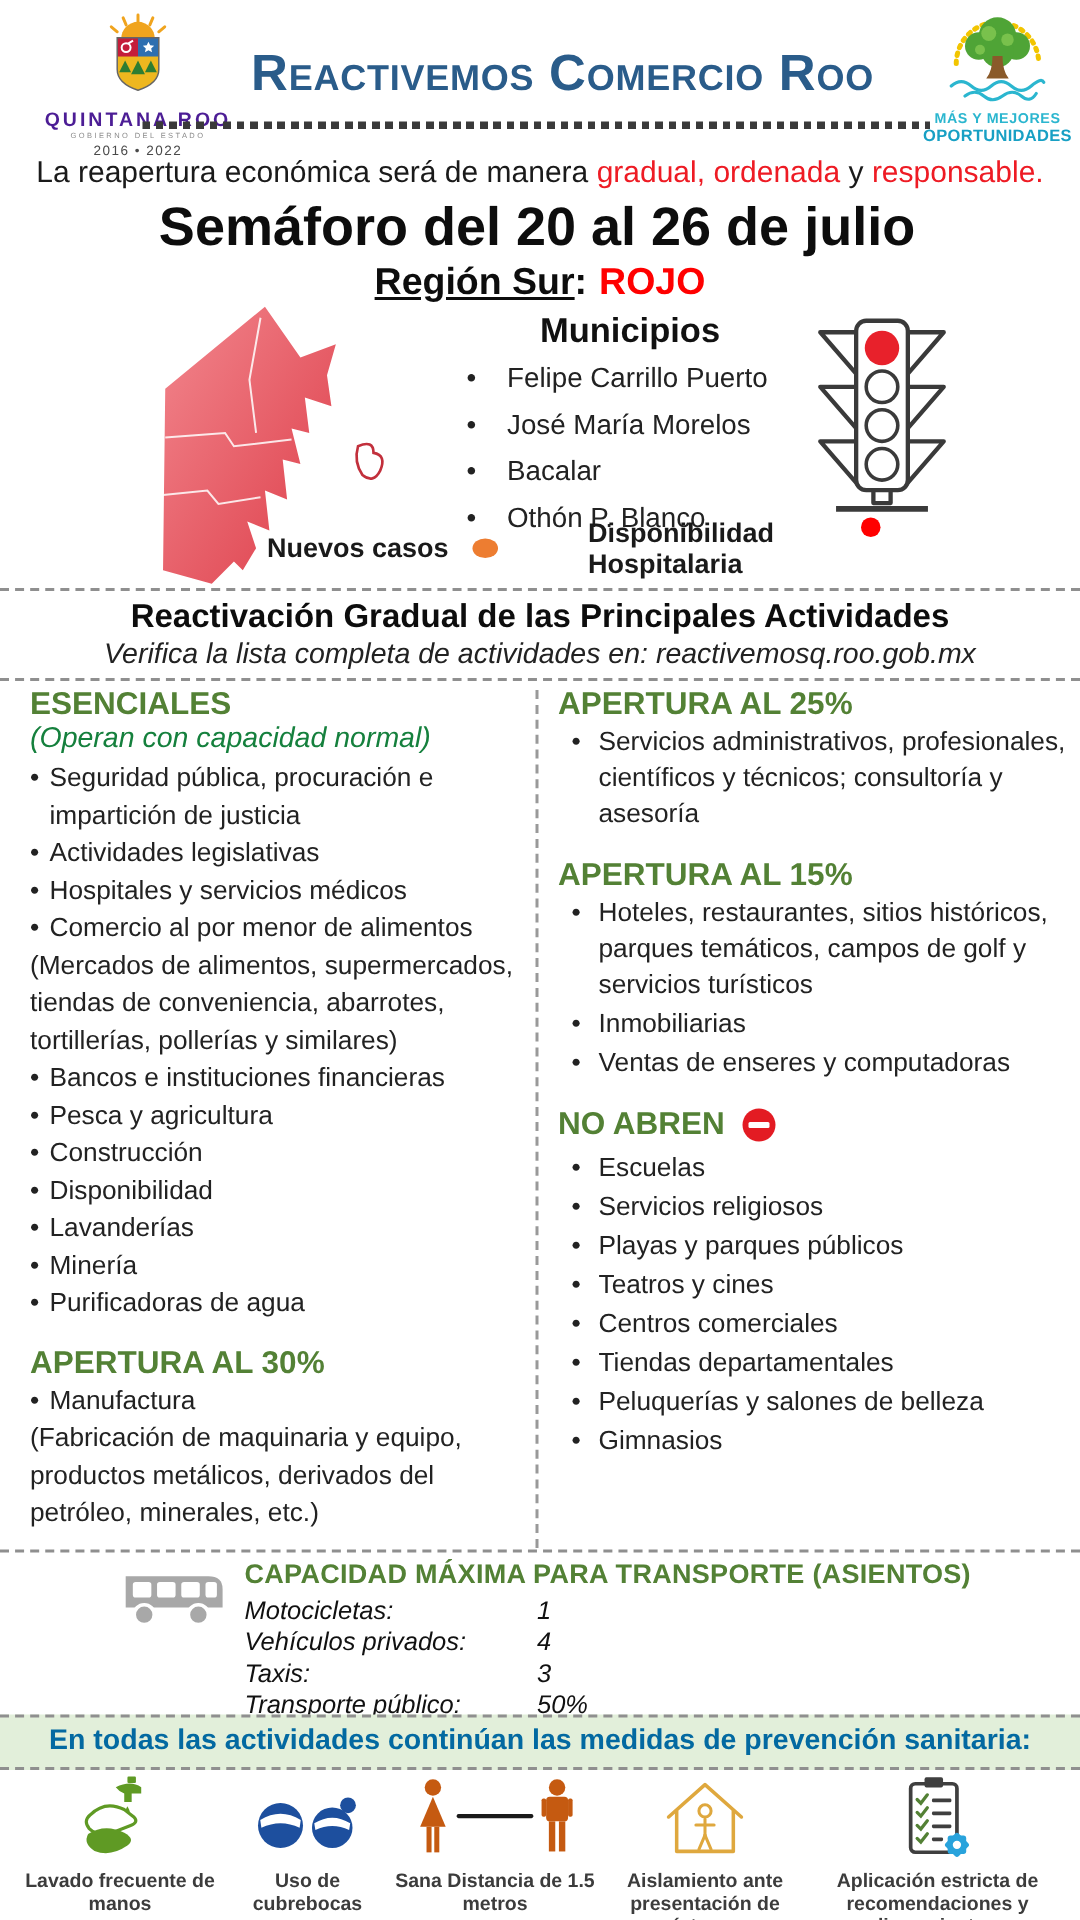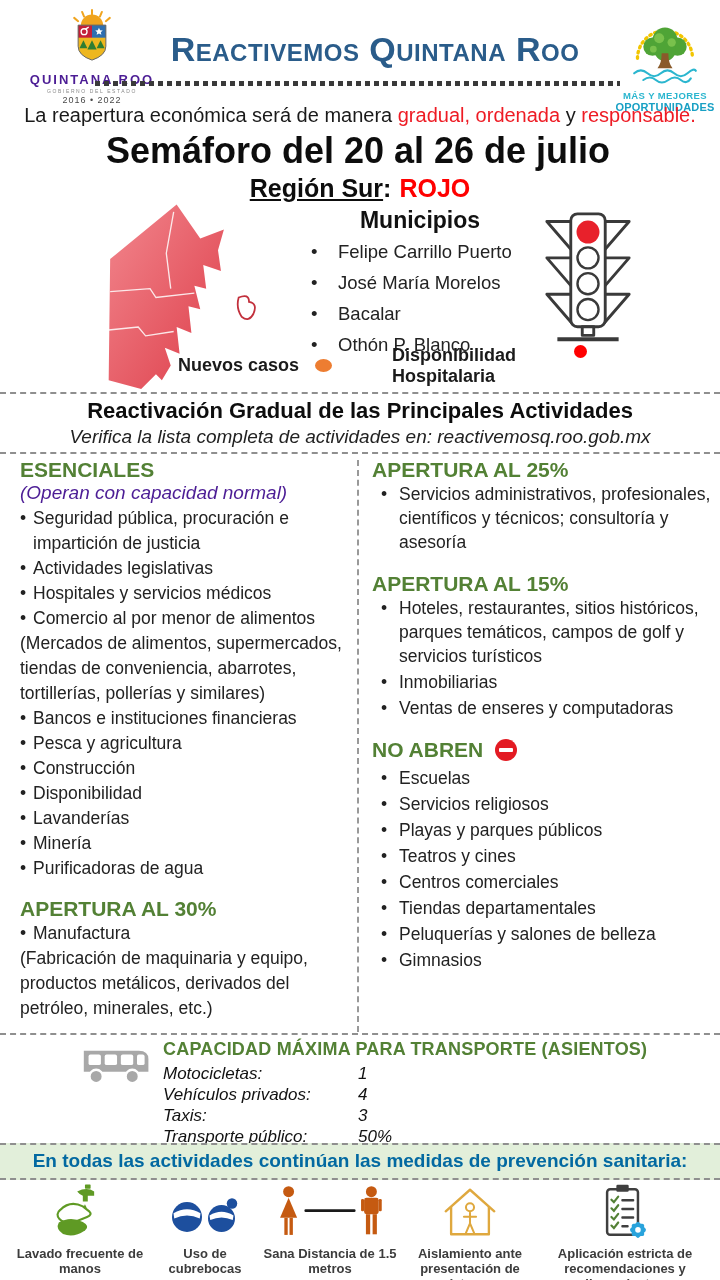--- a/index.html
+++ b/index.html
@@ -16,21 +16,21 @@
   .qr-sub   { font-size:5px; letter-spacing:1.6px; color:#8a8a8a; margin-top:1px; }
   .qr-years { font-size:9px; color:#4a4a4a; letter-spacing:1px; margin-top:1px; }
   .hdr-title {
     position:absolute; left:160px; top:30px; width:430px; text-align:center;
     font-variant:small-caps; font-weight:bold; font-size:34px; color:#2a5c8a; letter-spacing:0.5px;
   }
   .hdr-dots {
     position:absolute; left:95px; top:81px; width:525px; height:5px;
     background:repeating-linear-gradient(to right,#3a3a3a 0 5px,transparent 5px 9px);
   }
-  .hdr-right { position:absolute; left:613px; top:20px; width:104px; text-align:center; }
+  .hdr-right { position:absolute; left:613px; top:4px; width:104px; text-align:center; }
   .hdr-right svg { width:92px; height:70px; display:block; margin:0 auto; }
   .mm1 { font-size:9.5px; font-weight:bold; color:#2bb6cf; letter-spacing:0.4px; }
   .mm2 { font-size:11px;  font-weight:bold; color:#18a0c4; letter-spacing:0.2px; }
 
   
   .intro   { position:absolute; top:104px; left:0; width:720px; text-align:center; font-size:20px; }
   .red-w   { color:#ee1b24; }
   .semaforo{ position:absolute; top:130px; left:0; width:716px; text-align:center; font-size:36px; font-weight:bold; color:#0d0d0d; }
   .region  { position:absolute; top:174px; left:0; width:720px; text-align:center; font-size:25px; font-weight:bold; color:#0d0d0d; }
   .region .lbl { text-decoration:underline; }
@@ -57,21 +57,21 @@
 
   
   .sect-title { position:absolute; top:398px; left:0; width:720px; text-align:center; font-size:22px; font-weight:bold; color:#0d0d0d; }
   .sect-sub   { position:absolute; top:426px; left:0; width:720px; text-align:center; font-size:19px; font-style:italic; color:#222; }
 
   
   .col-left  { position:absolute; left:20px;  top:458px; width:332px; }
   .col-right { position:absolute; left:372px; top:458px; width:344px; }
   .col-div   { position:absolute; left:357px; top:460px; height:572px; border-left:2px dashed #999; }
   .green-h { color:#538135; font-weight:bold; font-size:21px; }
-  .note    { font-style:italic; font-size:19px; color:#4c1d95; margin-bottom:2px; }
+  .note    { font-style:italic; font-size:19px; color:#15803d; margin-bottom:2px; }
   .col-left ul, .col-right ul { list-style:none; }
   .col-left li  { font-size:17.5px; line-height:25px; color:#222; }
   .col-left li.b { position:relative; padding-left:13px; }
   .col-left li.b::before { content:"•"; position:absolute; left:0; }
   .col-right li { position:relative; padding-left:27px; font-size:17.5px; line-height:24px; color:#222; margin-bottom:2px; }
   .col-right li::before { content:"•"; position:absolute; left:9px; }
   .gap { height:16px; }
   .no-abren-h { display:flex; align-items:center; gap:12px; margin-bottom:4px; }
   .no-entry { width:22px; height:22px; border-radius:50%; background:#e31b23; position:relative; flex:0 0 auto; }
   .no-entry::after { content:""; position:absolute; left:4px; top:9px; width:14px; height:4px; background:#fff; border-radius:1px; }
@@ -121,21 +121,21 @@
           <path d="M41 66 l7 -14 7 14 z"></path>
           <path d="M55 64 l6 -12 6 12 z"></path>
       </g>
       <path d="M27 29 h42 v32 q0 14 -21 21 q-21 -7 -21 -21 z" fill="none" stroke="#666" stroke-width="1.5"></path>
     </svg>
     <div class="qr-name">QUINTANA ROO</div>
     <div class="qr-sub">GOBIERNO DEL ESTADO</div>
     <div class="qr-years">2016 • 2022</div>
   </div>
 
-  <div class="hdr-title">Reactivemos Quintana Roo</div>
+  <div class="hdr-title">Reactivemos Comercio Roo</div>
   <div class="hdr-dots"></div>
 
   <div class="hdr-right">
     <svg viewBox="0 0 100 84">
       <path d="M17 46 A33 33 0 0 1 83 46" fill="none" stroke="#f2c500" stroke-width="4" stroke-dasharray="2 4.5" stroke-linecap="round"></path>
       <g fill="#4fa436">
         <circle cx="50" cy="24" r="15"></circle>
           <circle cx="35" cy="32" r="11"></circle>
         <circle cx="65" cy="32" r="11"></circle>
           <circle cx="50" cy="36" r="13"></circle>

